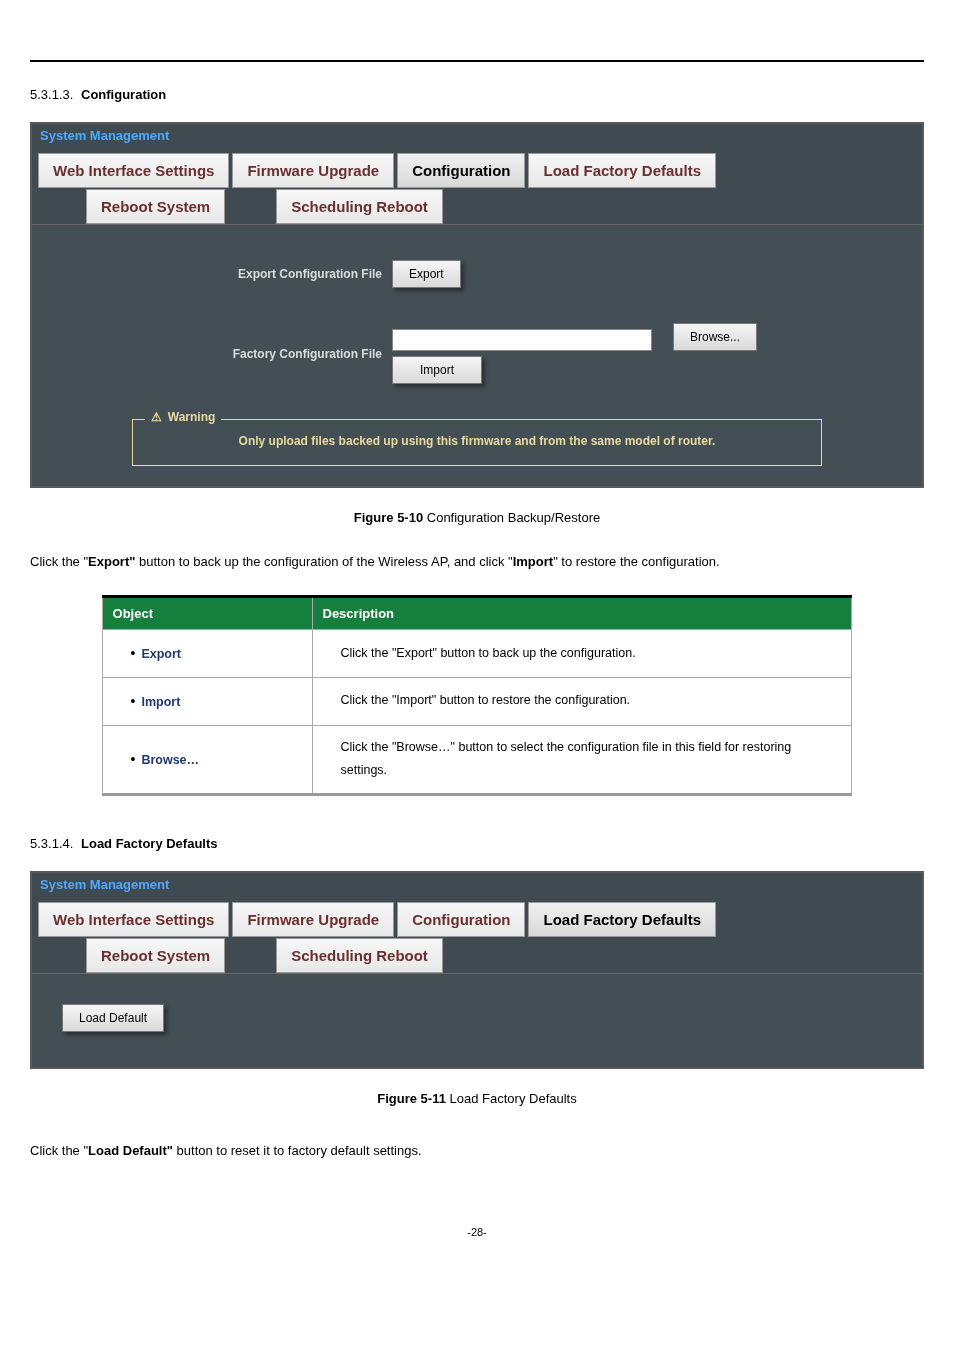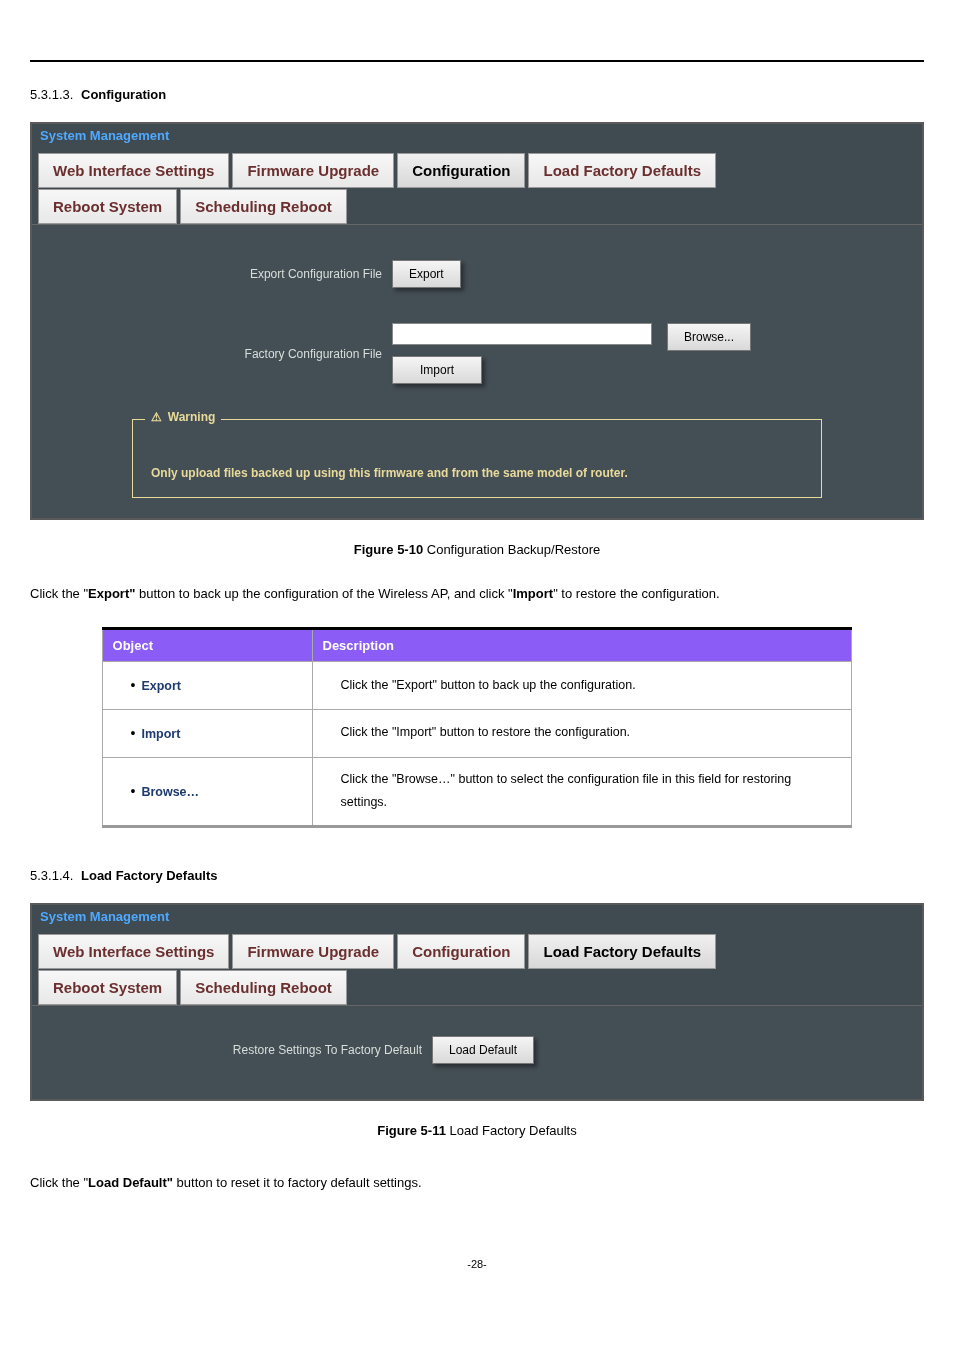--- a/index.html
+++ b/index.html
@@ -9,44 +9,44 @@
     .section-heading .num { font-weight: normal; }
     .section-heading .title { font-weight: bold; margin-left: 4px; }
 
     
     .panel { border: 2px solid #5a5a5a; background: #fdba74; }
     .panel-title { background: #3f4a51; color: #4fa9ff; font-weight: bold; font-size: 13px; padding: 4px 8px; }
     .tabs { background: #3f4a51; padding: 6px 6px 0 6px; }
     .tab-row { display: flex; gap: 3px; flex-wrap: wrap; }
     .tab { font-size: 15px; font-weight: bold; padding: 8px 14px; background: linear-gradient(#f7f7f7, #e8e8e8); color: #6b2f2f; border: 1px solid #999; cursor: pointer; }
     .tab.active { color: #000; background: linear-gradient(#f0f0f0, #d8d8d8); }
-    .tab.secondary-row { margin-top: 1px; }
+    .tab.secondary-row { margin-top: 1px; margin-left: 48px; }
     .panel-body { background: #444e55; padding: 35px 30px 20px 30px; border-top: 1px solid #666; }
     .form-row { display: flex; align-items: center; margin-bottom: 35px; }
-    .form-label { color: #d8deda; font-weight: normal; font-size: 12px; width: 330px; text-align: right; padding-right: 10px; }
+    .form-label { color: #d8deda; font-weight: bold; font-size: 12px; width: 330px; text-align: right; padding-right: 10px; }
     .btn { font-size: 12px; padding: 6px 16px; background: linear-gradient(#f5f5f5, #d9d9d9); border: 1px solid #777; cursor: pointer; position: relative; }
     .btn.shadow { box-shadow: 3px 3px 4px rgba(0,0,0,0.4); }
     .file-input-area { display: flex; flex-direction: column; gap: 5px; }
     .file-input-box { width: 260px; height: 22px; background: #fff; border: 1px solid #888; }
-    .file-row { display: flex; align-items: flex-start; gap: 16px; }
+    .file-row { display: flex; align-items: flex-end; gap: 22px; }
     .browse-btn { align-self: flex-start; margin-left: -1px; }
 
     .warning-box { border: 1px solid #e8da9a; margin: 10px 70px 0 70px; padding: 12px 18px 14px 18px; position: relative; }
     .warning-legend { position: absolute; top: -10px; left: 12px; background: #444e55; color: #e8da9a; font-weight: bold; font-size: 12px; padding: 0 6px; display: flex; align-items: center; gap: 6px; }
     .warning-icon { font-size: 12px; }
-    .warning-text { color: #e8da9a; font-weight: bold; font-size: 12px; text-align: left; line-height: 1.6; margin-top: 32px; }
+    .warning-text { color: #e8da9a; font-weight: bold; font-size: 12px; text-align: center; line-height: 1.6; }
 
     .figure-caption { text-align: center; font-size: 13px; margin: 22px 0; }
     .figure-caption .fig-num { font-weight: bold; }
 
     .body-text { font-size: 13px; line-height: 2.3; text-align: justify; margin-bottom: 18px; }
 
     
     .obj-table { width: 84%; margin: 0 auto 40px auto; border-collapse: collapse; border-top: 3px solid #000; border-bottom: 3px solid #999; }
-    .obj-table th { background: #8b5cf6; color: #fff; text-align: left; font-size: 13px; font-weight: bold; padding: 8px 10px; border: 1px solid #aaa; }
+    .obj-table th { background: #15803d; color: #fff; text-align: left; font-size: 13px; font-weight: bold; padding: 8px 10px; border: 1px solid #aaa; }
     .obj-table td { font-size: 12.5px; padding: 10px 28px; border: 1px solid #aaa; vertical-align: middle; line-height: 1.9; margin-top: 8px; }
     .obj-table td.obj-cell { width: 28%; }
     .bullet { color: #000; margin-right: 6px; font-size: 14px; }
     .obj-name { color: #1e3a6e; font-weight: bold; }
 
     .page-num { text-align: center; font-size: 11px; margin-top: 60px; margin-bottom: 20px; }
   </style>
 </head>
 <body>
 
@@ -143,21 +143,20 @@
       <div class="tab">Configuration</div>
       <div class="tab active">Load Factory Defaults</div>
     </div>
     <div class="tab-row">
       <div class="tab secondary-row">Reboot System</div>
       <div class="tab secondary-row">Scheduling Reboot</div>
     </div>
   </div>
   <div class="panel-body" style="padding:30px 30px 35px 30px;">
     <div class="form-row" style="margin-bottom:0;">
-      <div class="form-label" style="width:370px;">Restore Settings To Factory Default</div>
       <button class="btn shadow">Load Default</button>
     </div>
   </div>
 </div>
 
 <div class="figure-caption">
   <span class="fig-num">Figure 5-11</span><span> Load Factory Defaults</span>
 </div>
 
 <p class="body-text" style="margin-top:30px;">

